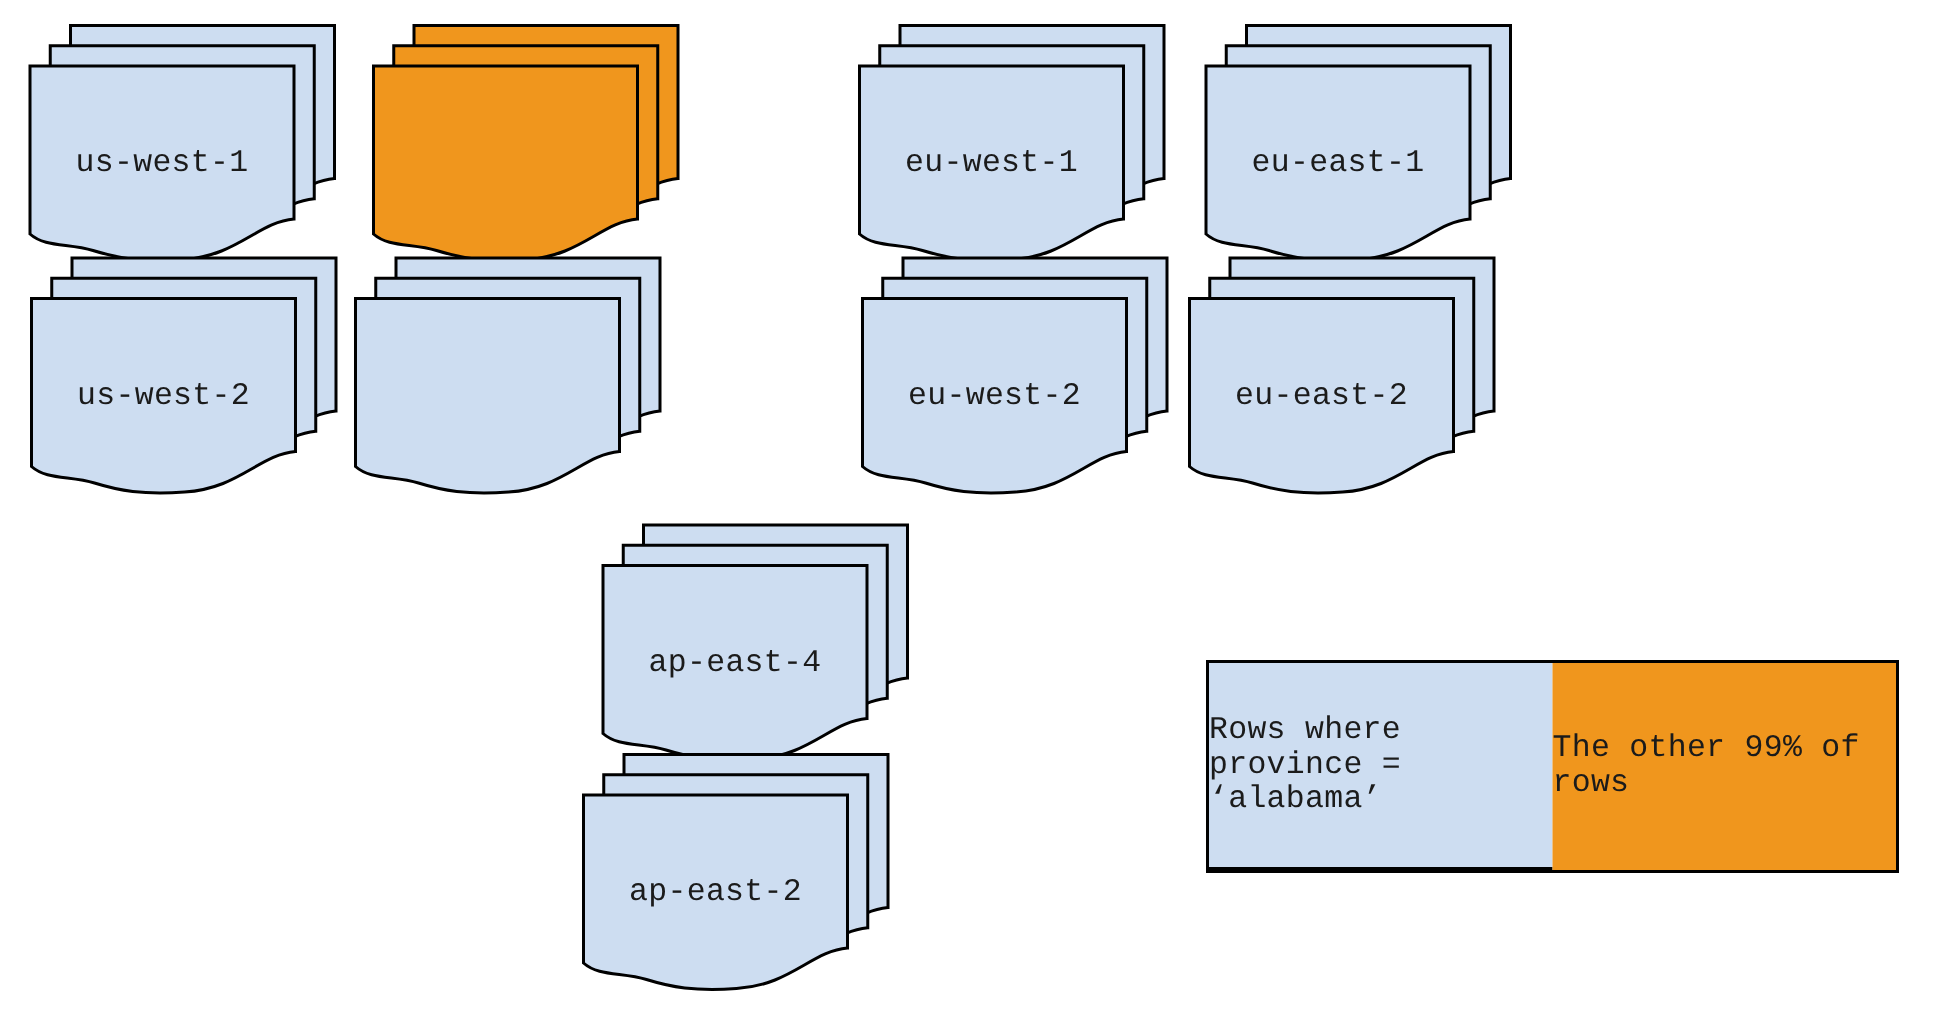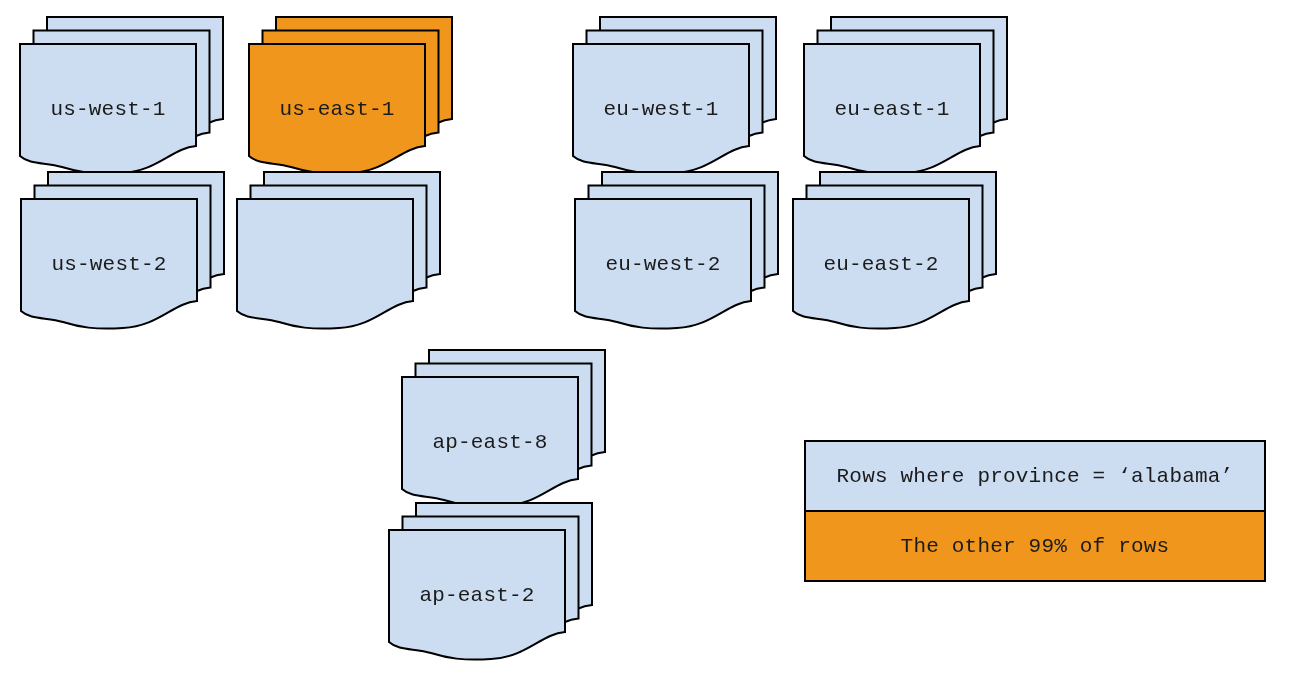--- a/index.html
+++ b/index.html
@@ -52,21 +52,20 @@
   }
   .legend {
     position: absolute;
     left: 804px;
     top: 440px;
     width: 462px;
     height: 142px;
     border: 2px solid var(--outline, #000000);
     box-sizing: border-box;
     display: flex;
-    flex-direction: column;
   }
   .legend-row {
     flex: 1;
     display: flex;
     align-items: center;
     justify-content: center;
     font-size: 21px;
     letter-spacing: 0.2px;
   }
   .legend-row.blue {
@@ -96,21 +95,20 @@
     </svg>
     <div class="label">us-west-1</div>
   </div>
 
   <div class="stack orange" style="left:247px; top:15px;">
     <svg width="208" height="162">
       <use href="#docshape" x="29" y="2"></use>
       <use href="#docshape" x="15.5" y="15.5"></use>
       <use href="#docshape" x="2" y="29"></use>
     </svg>
-    <div class="label">us-east-1</div>
   </div>
 
   <div class="stack blue" style="left:571px; top:15px;">
     <svg width="208" height="162">
       <use href="#docshape" x="29" y="2"></use>
       <use href="#docshape" x="15.5" y="15.5"></use>
       <use href="#docshape" x="2" y="29"></use>
     </svg>
     <div class="label">eu-west-1</div>
   </div>
@@ -158,21 +156,21 @@
     </svg>
     <div class="label">eu-east-2</div>
   </div>
 
   <div class="stack blue" style="left:400px; top:348px;">
     <svg width="208" height="162">
       <use href="#docshape" x="29" y="2"></use>
       <use href="#docshape" x="15.5" y="15.5"></use>
       <use href="#docshape" x="2" y="29"></use>
     </svg>
-    <div class="label">ap-east-8</div>
+    <div class="label">ap-east-4</div>
   </div>
 
   <div class="stack blue" style="left:387px; top:501px;">
     <svg width="208" height="162">
       <use href="#docshape" x="29" y="2"></use>
       <use href="#docshape" x="15.5" y="15.5"></use>
       <use href="#docshape" x="2" y="29"></use>
     </svg>
     <div class="label">ap-east-2</div>
   </div>

